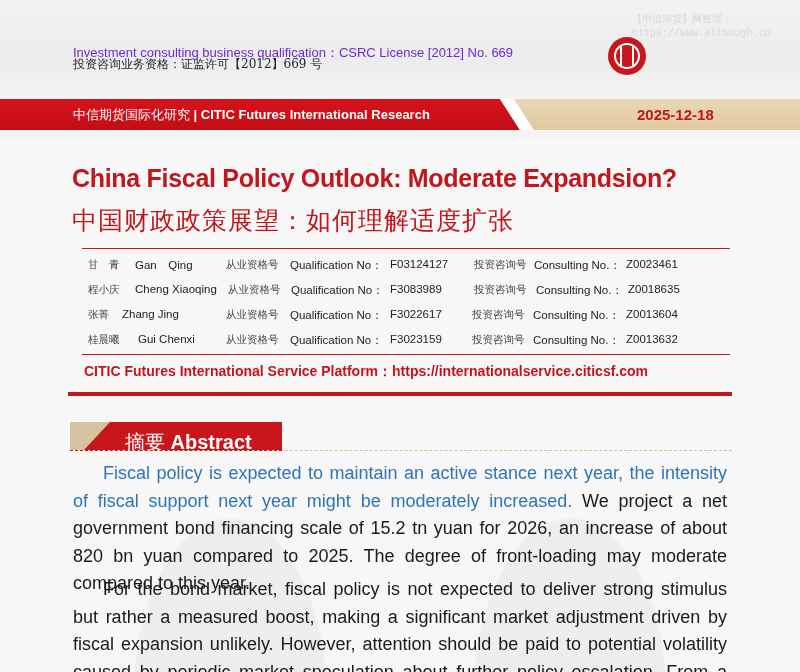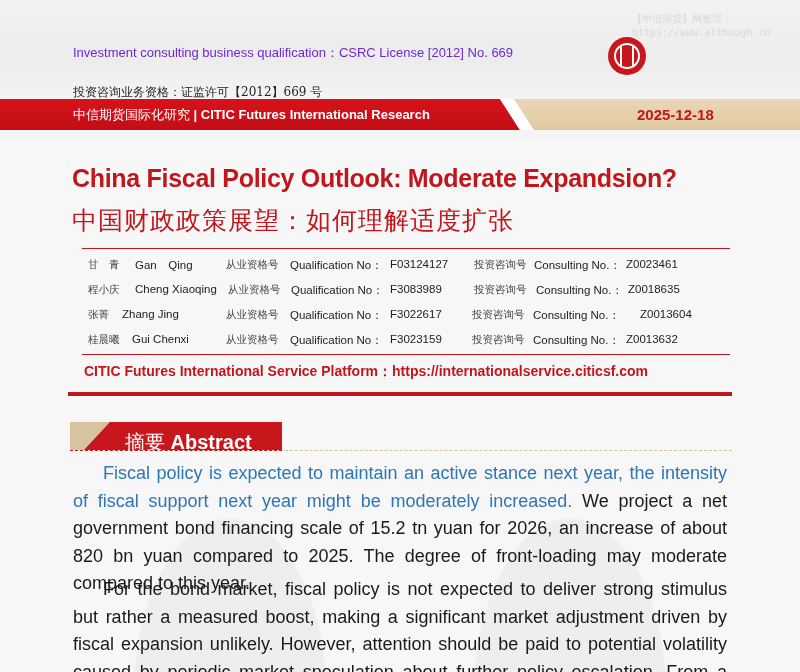--- a/index.html
+++ b/index.html
@@ -20,21 +20,21 @@
       #f7f7f7;
   }
   .watermark {
     position:absolute; left:632px; top:12px; font-size:10px; color:#d8d8d8;
     line-height:14px; font-family:"DejaVu Sans Mono", monospace;
   }
   .qual-en {
     position:absolute; left:73px; top:44px; font-size:13px; color:#6d28d9;
   }
   .qual-cn {
-    position:absolute; left:73px; top:84px; font-size:12px; color:#222;
+    position:absolute; left:73px; top:56px; font-size:12px; color:#222;
     font-family:"DejaVu Serif", serif;
   }
   .logo { position:absolute; left:608px; top:37px; display:flex; align-items:center; }
   .logo-circle {
     width:38px; height:38px; border-radius:50%; background:#c8161d;
     position:relative; overflow:hidden;
   }
   .logo-circle::before {
     content:""; position:absolute; left:6px; top:6px; width:26px; height:26px;
     border-radius:50%; border:2px solid #fff; box-sizing:border-box;
@@ -164,25 +164,25 @@
     <span style="left:540px">Z0018635</span>
   </div>
   <div class="author-row">
     <span class="cn-serif" style="left:0">张菁</span>
     <span style="left:34px">Zhang Jing</span>
     <span class="cn-serif" style="left:138px">从业资格号</span>
     <span style="left:202px">Qualification No：</span>
     <span style="left:302px">F3022617</span>
     <span class="cn-serif" style="left:384px">投资咨询号</span>
     <span style="left:445px">Consulting No.：</span>
-    <span style="left:552px">Z0013604</span>
+    <span style="left:538px">Z0013604</span>
   </div>
   <div class="author-row">
     <span class="cn-serif" style="left:0">桂晨曦</span>
-    <span style="left:44px">Gui Chenxi</span>
+    <span style="left:50px">Gui Chenxi</span>
     <span class="cn-serif" style="left:138px">从业资格号</span>
     <span style="left:202px">Qualification No：</span>
     <span style="left:302px">F3023159</span>
     <span class="cn-serif" style="left:384px">投资咨询号</span>
     <span style="left:445px">Consulting No.：</span>
     <span style="left:538px">Z0013632</span>
   </div>
 </div>
 
 <div class="hr-thin" style="top:354px"></div>

